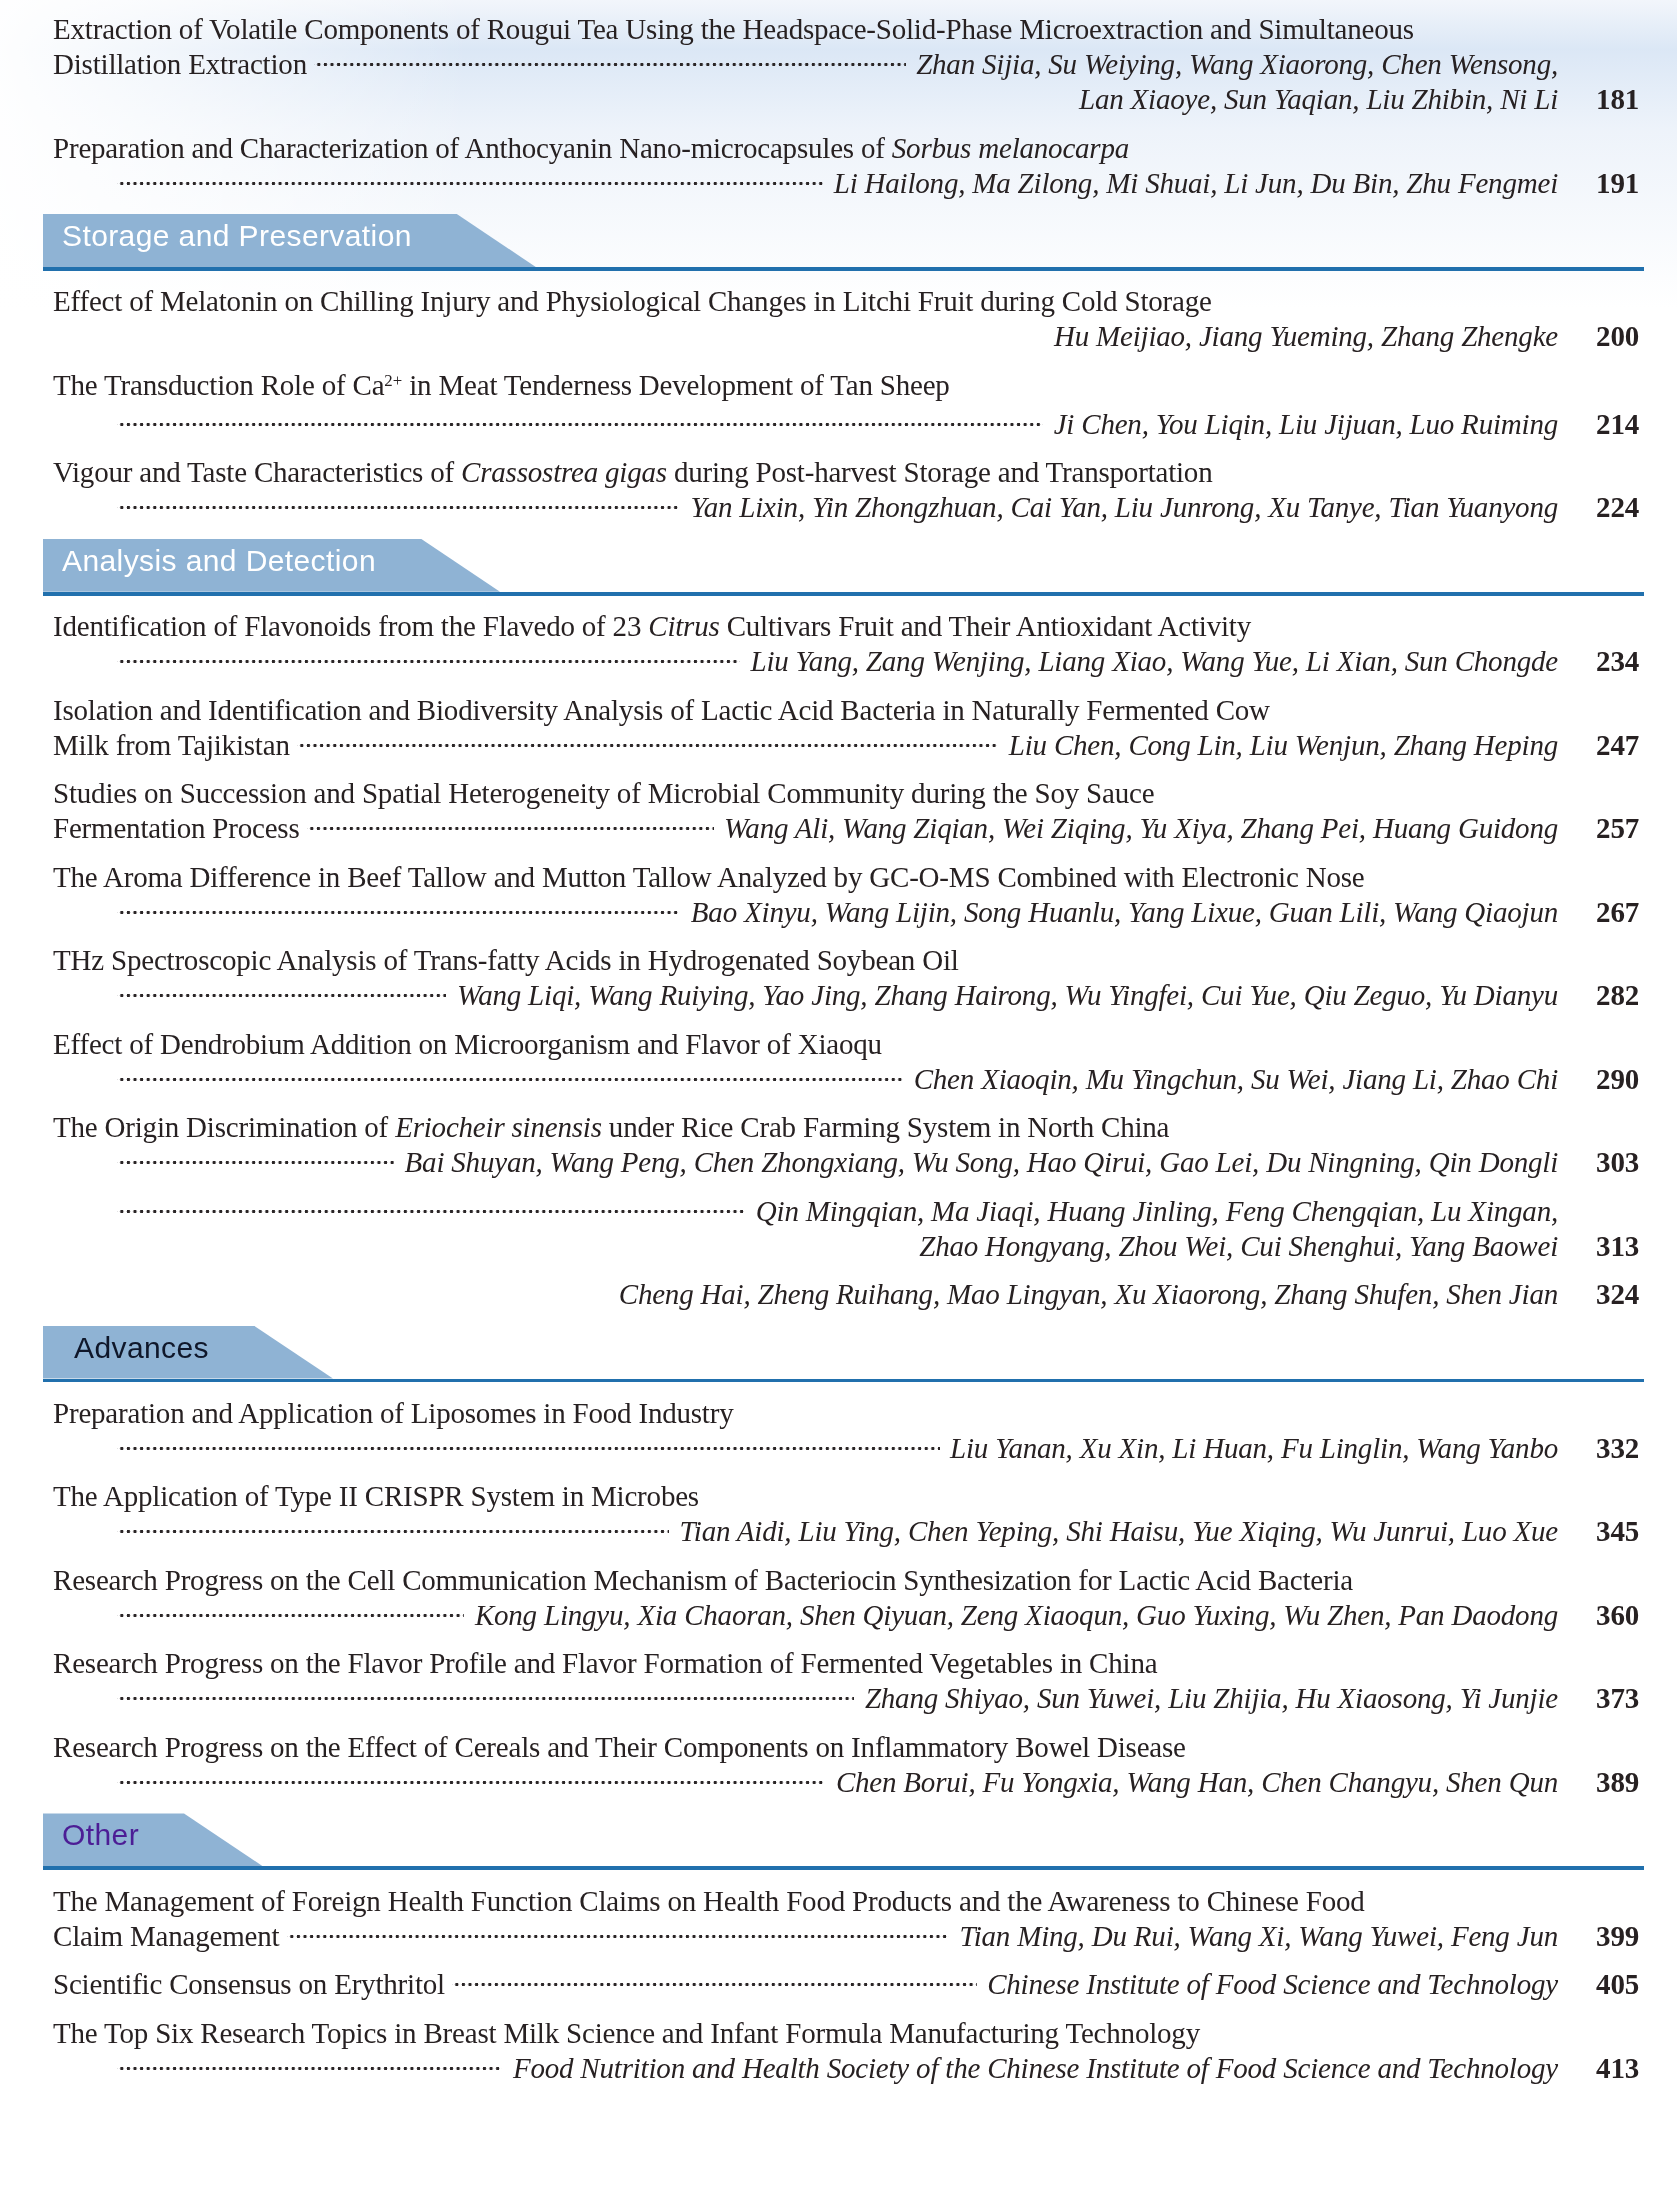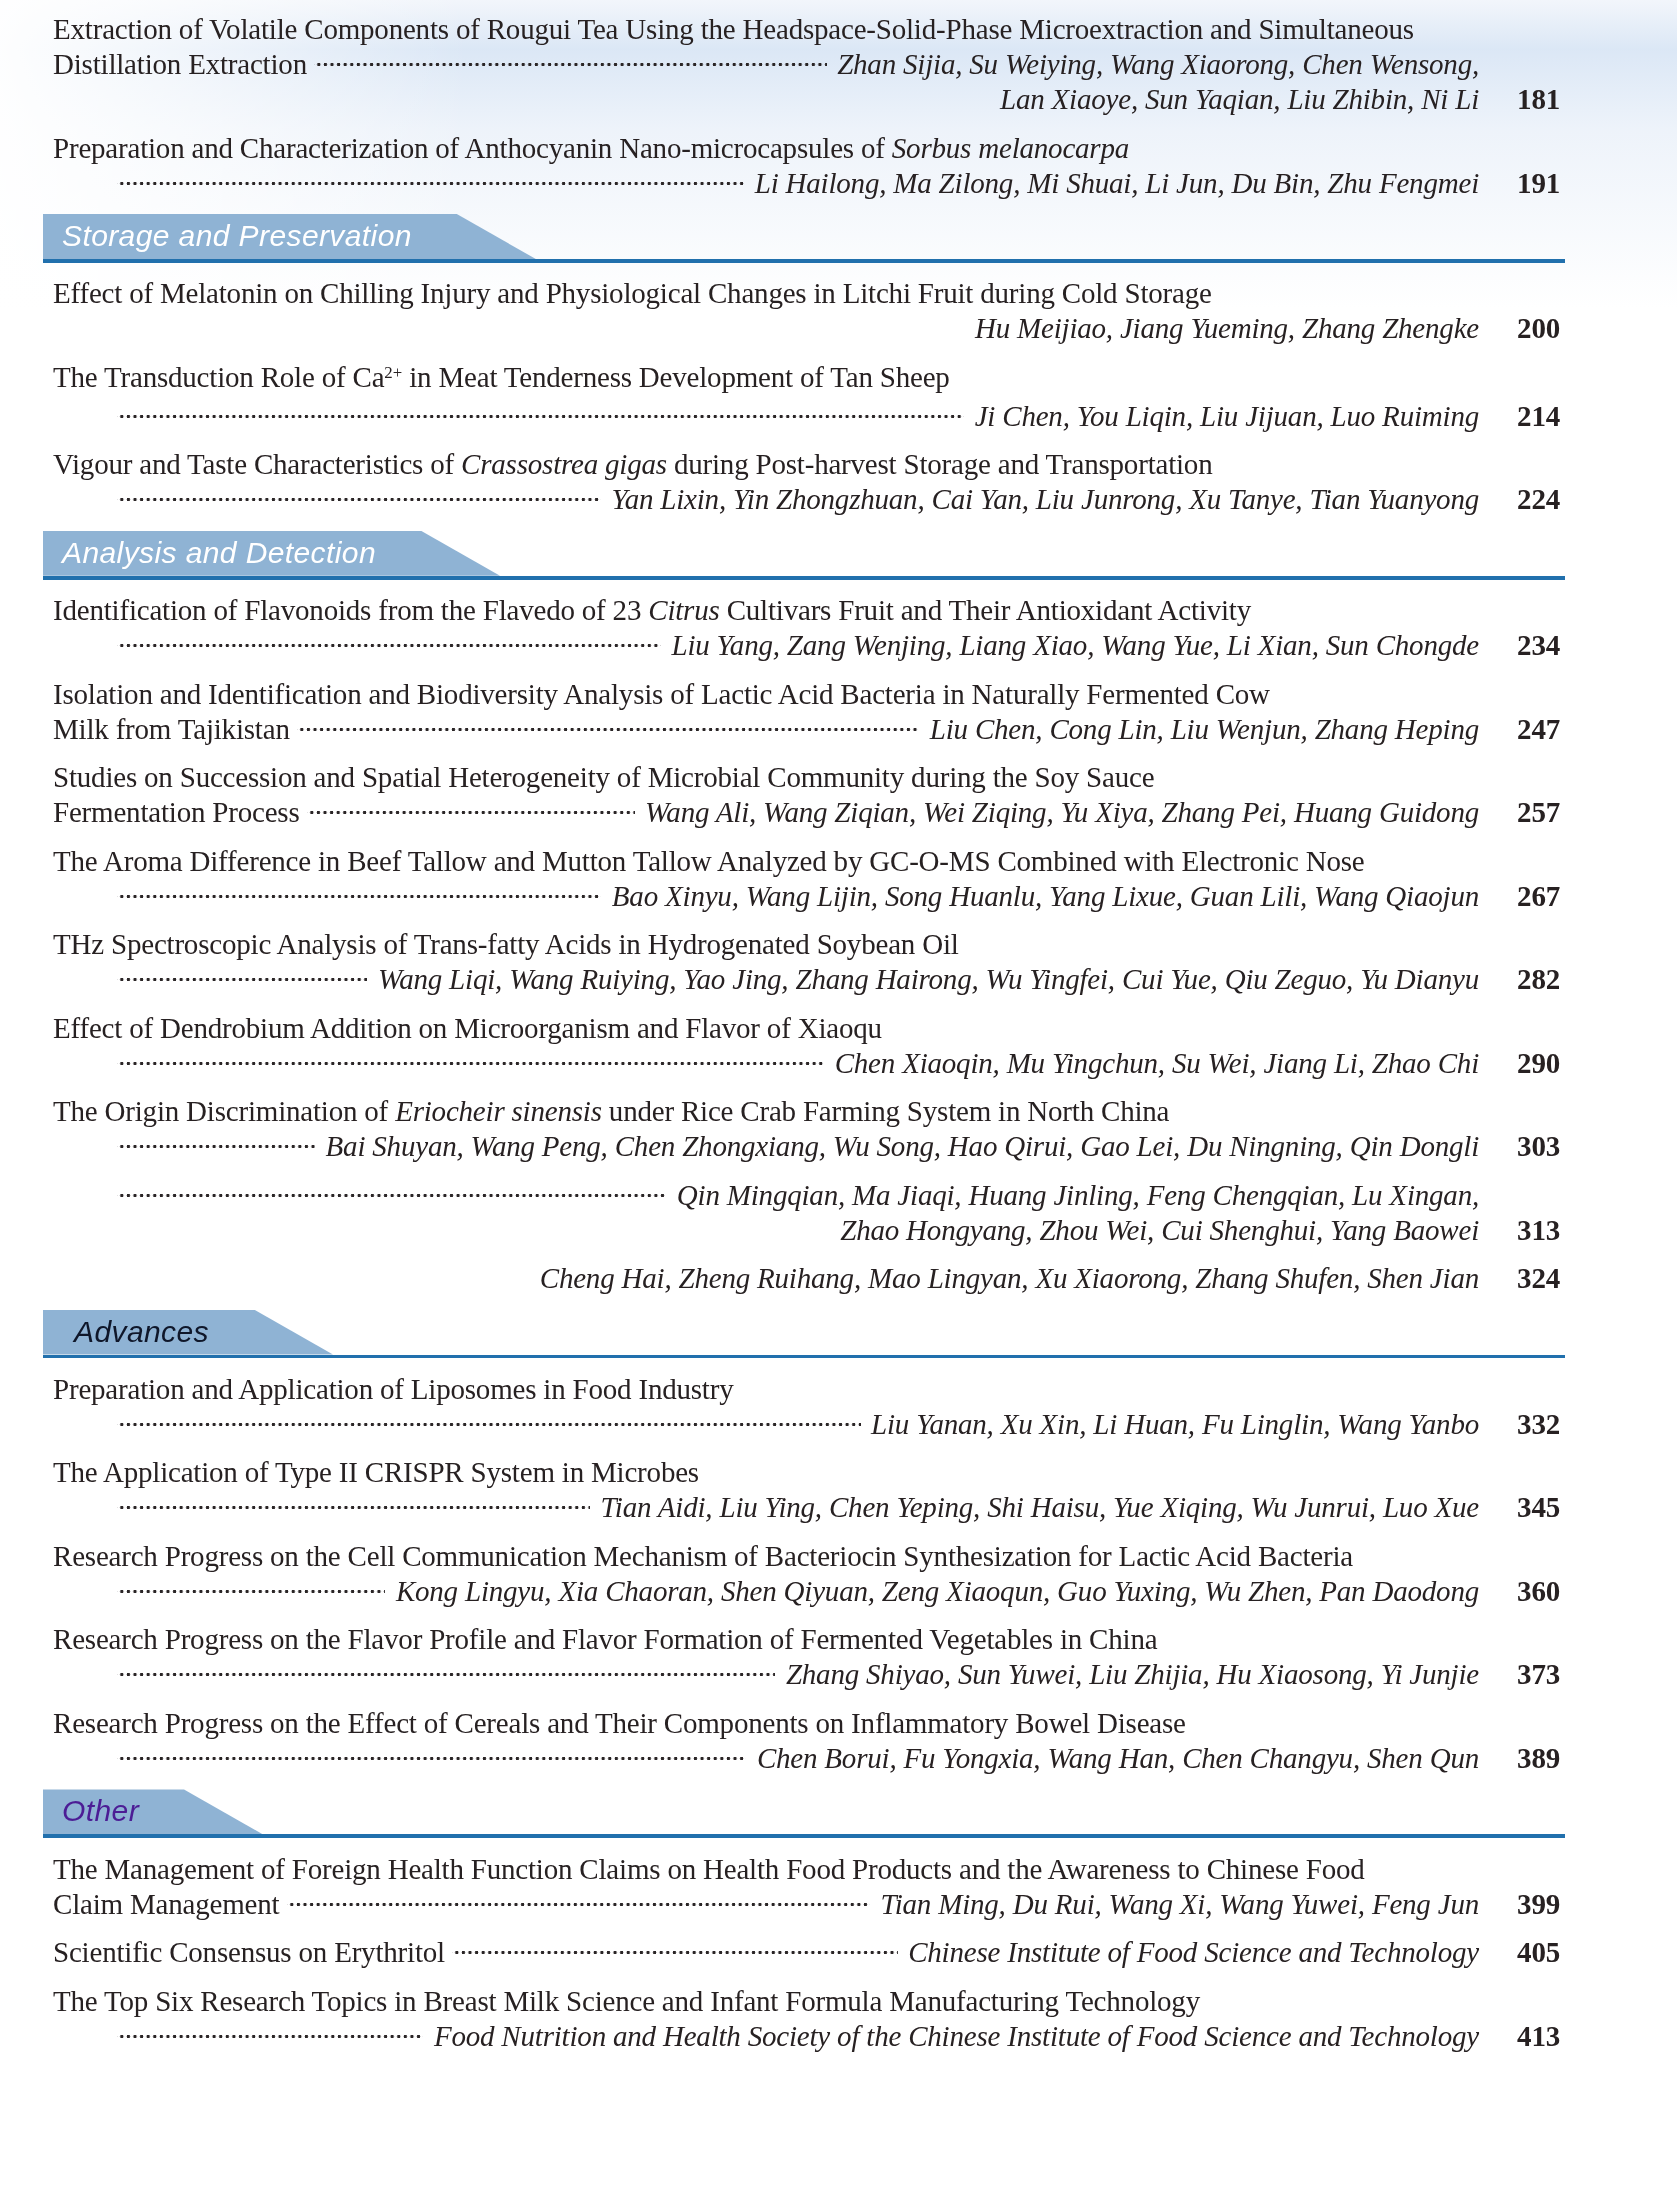--- a/index.html
+++ b/index.html
@@ -13,21 +13,21 @@
   .top-tint {
     position: absolute; left: 0; top: 0; right: 0; height: 308px;
     background:
       linear-gradient(90deg, rgba(255,255,255,0.95) 0%, rgba(255,255,255,0) 28%),
       linear-gradient(180deg, rgba(223,232,245,0.40) 0%, rgba(213,227,244,0.85) 16%,
                       rgba(223,233,246,0.55) 42%, rgba(255,255,255,0) 100%);
     pointer-events: none;
   }
   main {
     position: relative; z-index: 1;
-    padding: 12px 117px 0 53px;
+    padding: 12px 38px 0 53px;
   }
   .entry { margin-bottom: 13.5px; }
   .line {
     display: flex;
     align-items: baseline;
     font-size: 29px;
     line-height: 35px;
     letter-spacing: -0.2px;
     white-space: nowrap;
   }
@@ -43,24 +43,23 @@
     flex: 1 1 auto; min-width: 38px; align-self: stretch;
     margin: 0 10.5px 0 7.5px;
     background-image: radial-gradient(circle, #2a2526 1.5px, rgba(42,37,38,0) 2px);
     background-size: 6.6px 35px;
     background-repeat: repeat-x;
     background-position: 1.5px 58%;
   }
   .banner-wrap { margin: 7.5px -4.5px 13.5px -10.5px; }
   .banner {
     display: inline-block;
-    height: 45px; line-height: 44px;
+    height: 53px; line-height: 44px;
     padding: 0 124px 0 19.5px;
     clip-path: polygon(0 0, calc(100% - 79px) 0, 100% 100%, 0 100%);
-    font-style: italic;
   }
   .banner-label {
     font-family: "Liberation Sans", "DejaVu Sans", sans-serif;
     font-size: 30px; color: #ffffff; letter-spacing: 0.4px;
   }
   .banner-rule { height: 3.8px; }
 </style>
 </head>
 <body>
 

